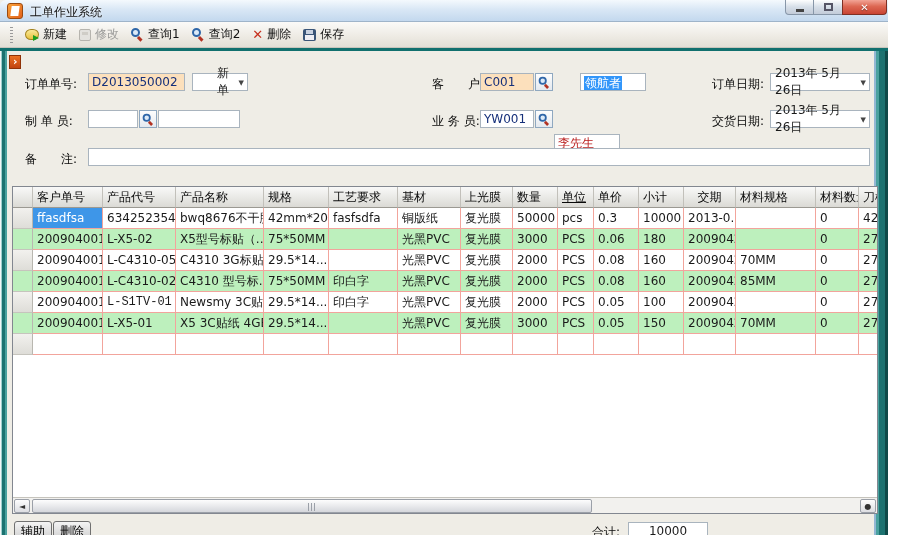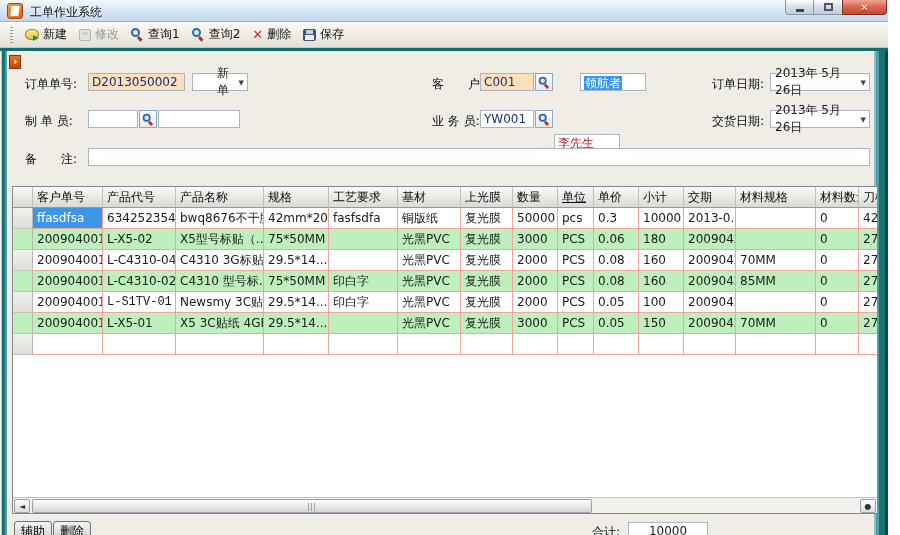--- a/index.html
+++ b/index.html
@@ -200,21 +200,21 @@
           <div class="g-cell" style="width: 73px;">产品代号</div>
           <div class="g-cell" style="width: 88px;">产品名称</div>
           <div class="g-cell" style="width: 65px;">规格</div>
           <div class="g-cell" style="width: 69px;">工艺要求</div>
           <div class="g-cell" style="width: 63px;">基材</div>
           <div class="g-cell" style="width: 52px;">上光膜</div>
           <div class="g-cell" style="width: 45px;">数量</div>
           <div class="g-cell" style="width: 36px; text-decoration: underline;">单位</div>
           <div class="g-cell" style="width: 45px;">单价</div>
           <div class="g-cell" style="width: 45px;">小计</div>
-          <div class="g-cell" style="width: 52px;">交期</div>
+          <div class="g-cell" style="width: 52px; text-align: center;">交期</div>
           <div class="g-cell" style="width: 80px;">材料规格</div>
           <div class="g-cell" style="width: 43px;">材料数量</div>
           <div class="g-cell" style="width: 40px;">刀模</div>
         </div>
         <div class="g-row">
           <div class="g-cell rowhdr" style="width: 20px;"></div>
           <div class="g-cell selected" style="width: 70px;">ffasdfsa</div>
           <div class="g-cell" style="width: 73px;">6342523546</div>
           <div class="g-cell" style="width: 88px;">bwq8676不干胶</div>
           <div class="g-cell" style="width: 65px;">42mm*20mm</div>
@@ -244,21 +244,21 @@
           <div class="g-cell" style="width: 45px;">0.06</div>
           <div class="g-cell" style="width: 45px;">180</div>
           <div class="g-cell" style="width: 52px;">20090424</div>
           <div class="g-cell" style="width: 80px;"></div>
           <div class="g-cell" style="width: 43px;">0</div>
           <div class="g-cell" style="width: 40px;">274</div>
         </div>
         <div class="g-row">
           <div class="g-cell rowhdr" style="width: 20px;"></div>
           <div class="g-cell" style="width: 70px;">20090400153</div>
-          <div class="g-cell" style="width: 73px;">L-C4310-04</div>
+          <div class="g-cell" style="width: 73px;">L-C4310-05</div>
           <div class="g-cell" style="width: 88px;">C4310 3G标贴</div>
           <div class="g-cell" style="width: 65px;">29.5*14...</div>
           <div class="g-cell" style="width: 69px;"></div>
           <div class="g-cell" style="width: 63px;">光黑PVC</div>
           <div class="g-cell" style="width: 52px;">复光膜</div>
           <div class="g-cell" style="width: 45px;">2000</div>
           <div class="g-cell" style="width: 36px;">PCS</div>
           <div class="g-cell" style="width: 45px;">0.08</div>
           <div class="g-cell" style="width: 45px;">160</div>
           <div class="g-cell" style="width: 52px;">20090424</div>

